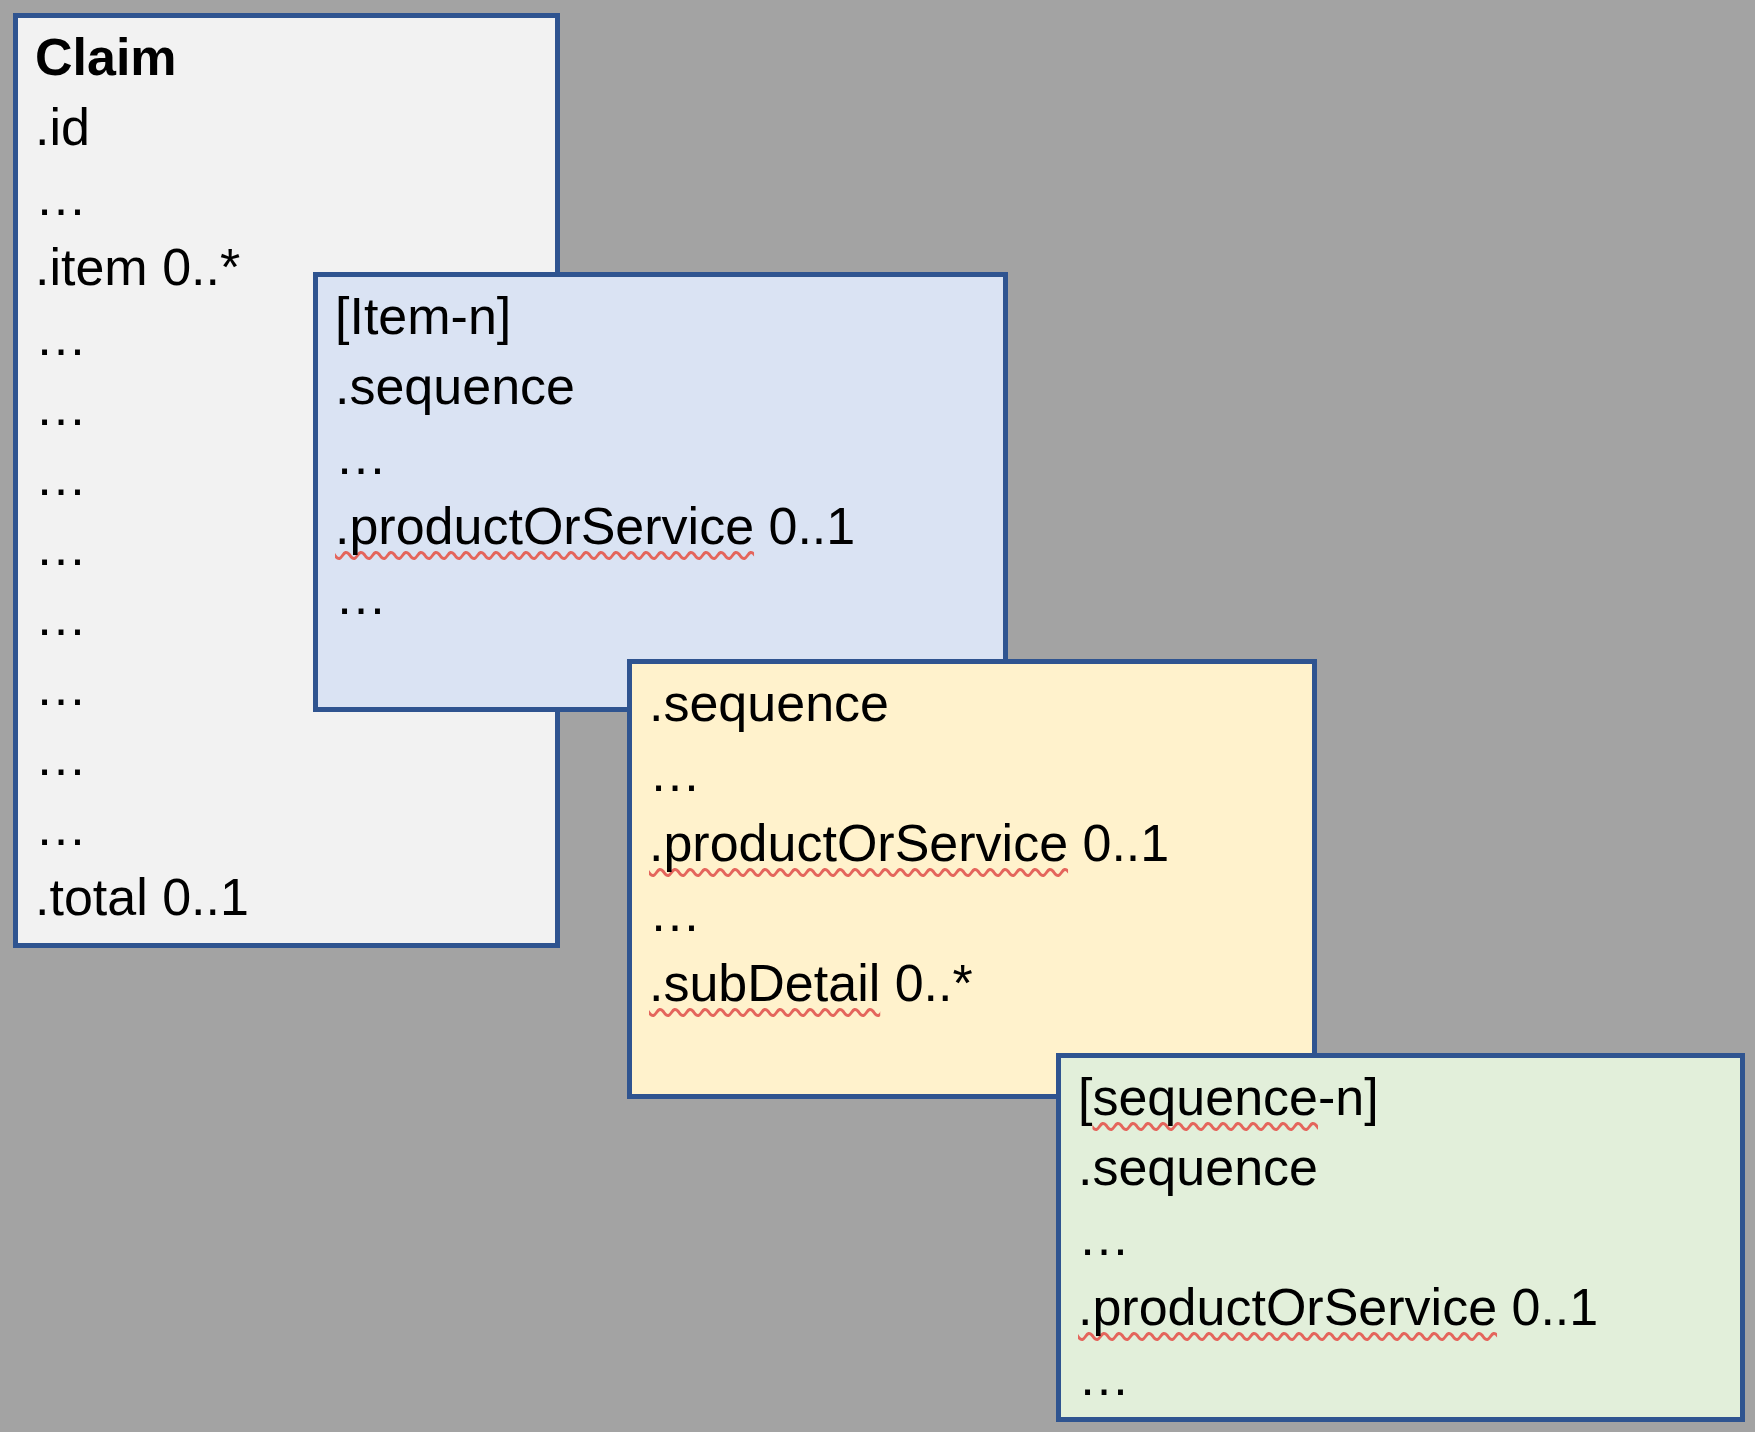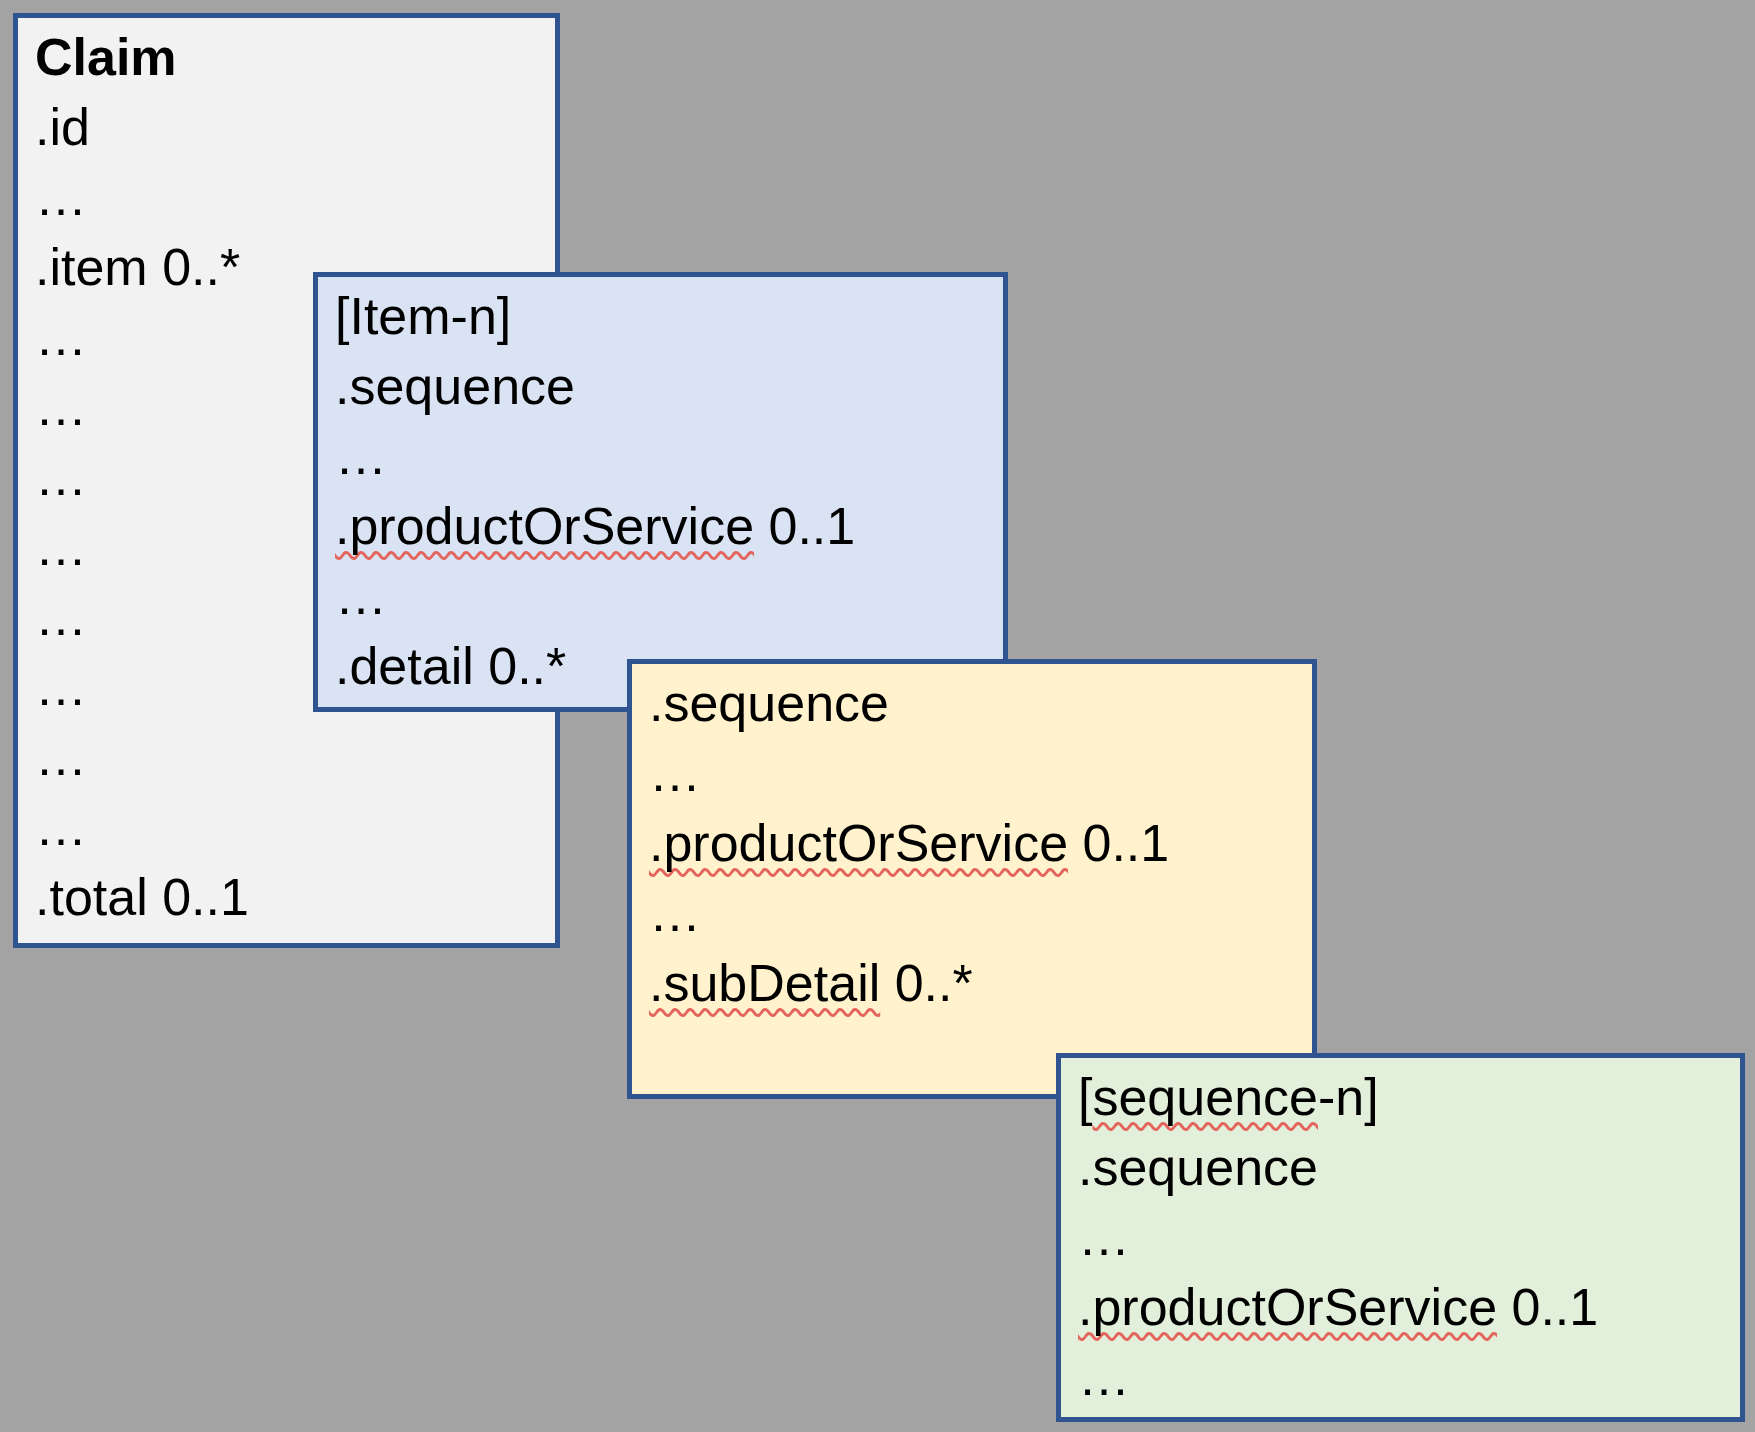--- a/index.html
+++ b/index.html
@@ -62,21 +62,20 @@
       </div>
   </section>
 
   <section class="box box-item" style="background: rgb(218, 227, 243);">
     <div class="line title"><span>[Item-n]</span><span class="squig"></span><span></span></div>
     <div class="lines">
         <div class="line"><span>.sequence</span><span class="squig"></span><span></span></div>
         <div class="line"><span>…</span><span class="squig"></span><span></span></div>
         <div class="line"><span></span><span class="squig">.productOrService</span><span> 0..1</span></div>
         <div class="line"><span>…</span><span class="squig"></span><span></span></div>
-        <div class="line"><span>.detail 0..*</span><span class="squig"></span><span></span></div>
       </div>
   </section>
 
   <section class="box box-detail" style="background: rgb(255, 242, 204);">
     <div class="lines">
         <div class="line"><span>.sequence</span><span class="squig"></span><span></span></div>
         <div class="line"><span>…</span><span class="squig"></span><span></span></div>
         <div class="line"><span></span><span class="squig">.productOrService</span><span> 0..1</span></div>
         <div class="line"><span>…</span><span class="squig"></span><span></span></div>
         <div class="line"><span></span><span class="squig">.subDetail</span><span> 0..*</span></div>

